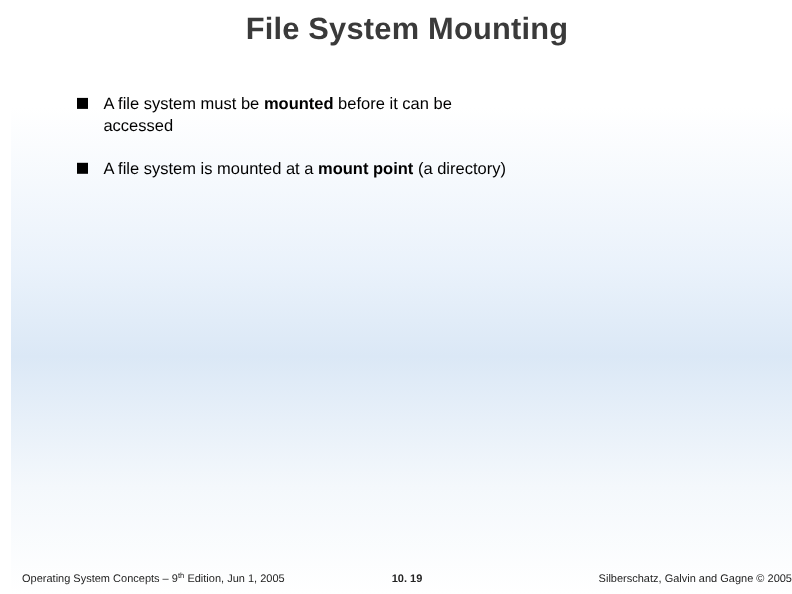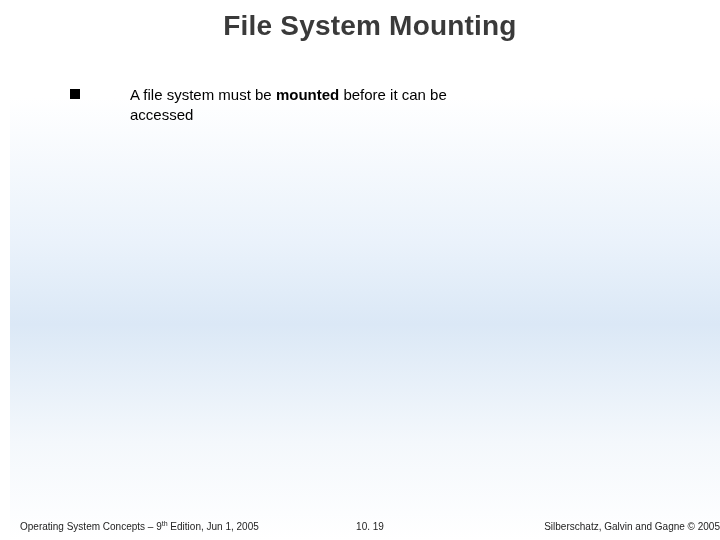--- a/index.html
+++ b/index.html
@@ -41,21 +41,20 @@
     left: 60px;
     right: 60px;
   }
   .bullet-row {
     display: flex;
     align-items: flex-start;
     margin-bottom: 18px;
     font-size: 15px;
     color: #000;
     line-height: 1.35;
-    gap: 36px;
   }
   .bullet-marker {
     width: 10px;
     height: 10px;
     background: #000;
     flex: 0 0 10px;
     margin-top: 4px;
     margin-right: 14px;
   }
   .bullet-text b {
@@ -75,20 +74,21 @@
   .footer-left sup {
     font-size: 7px;
   }
   .footer-center {
     position: absolute;
     left: 50%;
     transform: translateX(-50%);
     bottom: 8px;
     font-size: 10px;
     color: #232323;
+    font-weight: bold;
   }
   .footer-right {
     text-align: left;
   }
 </style>
 </head>
 <body>
 
 <div class="slide">
 
@@ -96,20 +96,26 @@
 
   <div class="body">
 
     <div class="bullet-row">
       <div class="bullet-marker"></div>
       <div class="bullet-text" style="max-width: 380px;">
         <span>A file system must be </span><b>mounted</b><span> before it can be accessed</span>
       </div>
     </div>
 
+    <div class="bullet-row">
+      <div class="bullet-marker"></div>
+      <div class="bullet-text">
+        <span>A file system is mounted at a </span><b>mount point</b><span> (a directory)</span>
+      </div>
+    </div>
 
   </div>
 
   <div class="footer">
     <div class="footer-left">
       <span>Operating System Concepts – 9</span><sup>th</sup><span> Edition, Jun 1, 2005</span>
     </div>
     <div class="footer-right">Silberschatz, Galvin and Gagne © 2005</div>
   </div>
   <div class="footer-center">10. 19</div>

